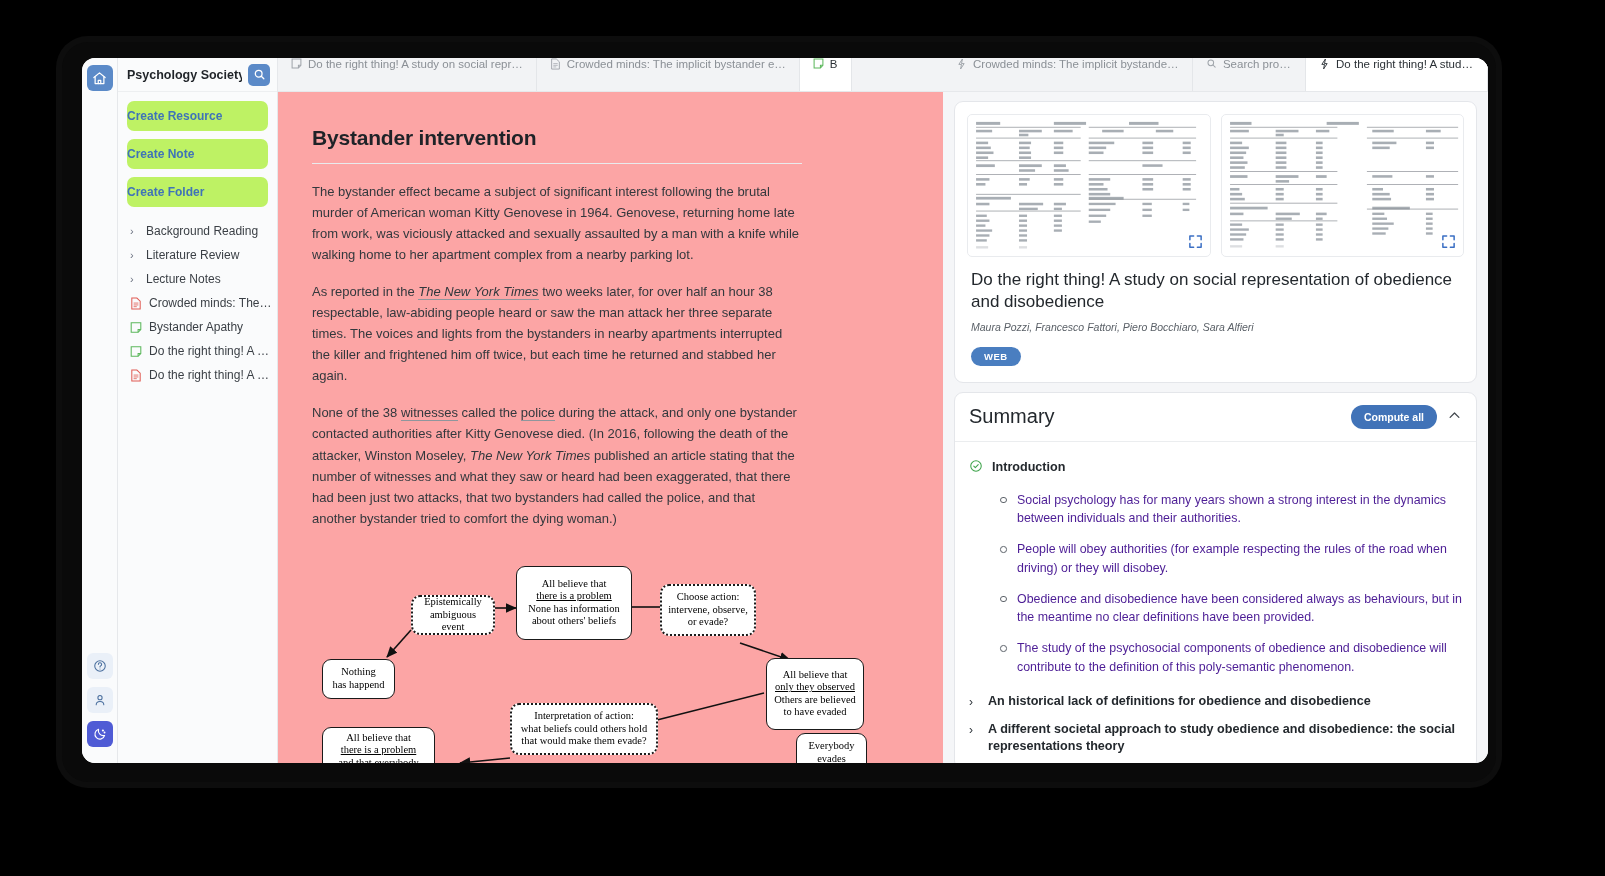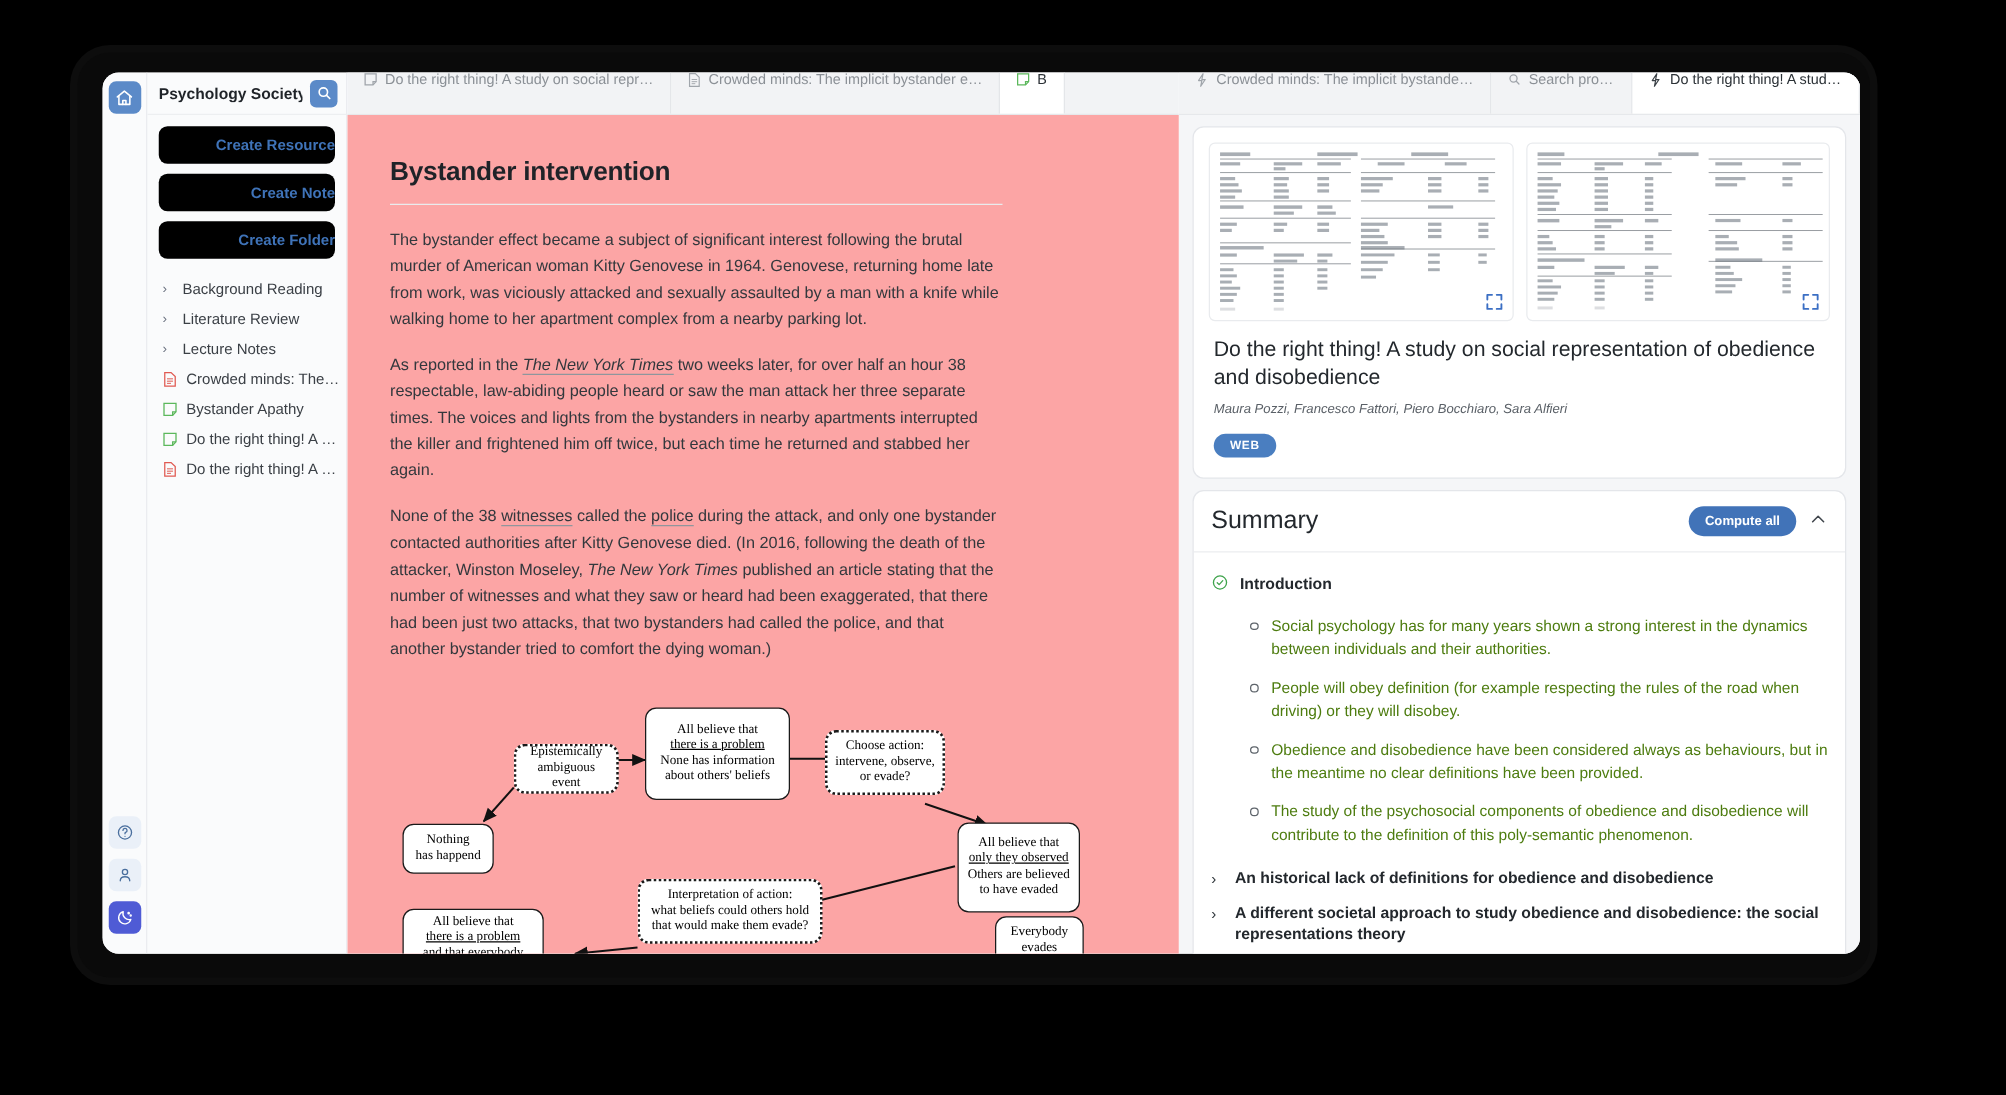--- a/index.html
+++ b/index.html
@@ -87,31 +87,31 @@
     background: #5b8ac8;
     border-radius: 5px;
     display: flex; align-items: center; justify-content: center;
     cursor: pointer;
     flex: 0 0 22px;
   }
   .side-actions { padding: 9px 9px 2px 9px; }
   .side-btn {
     display: block;
     width: 100%;
-    background: #000000;
+    background: #bef264;
     color: #3f73b8;
     border: none;
     border-radius: 7px;
     font-family: "Liberation Sans", sans-serif;
     font-size: 12px;
     font-weight: bold;
     padding: 8px 0;
     margin-bottom: 8px;
     cursor: pointer;
-    text-align: right;
+    text-align: left;
   }
   .tree { padding: 2px 0 0 0; }
   .tree-item {
     display: flex; align-items: center;
     gap: 7px;
     padding: 5px 8px 5px 12px;
     font-size: 12px;
     color: #3a3f45;
     cursor: pointer;
     white-space: nowrap;
@@ -311,21 +311,21 @@
     color: #23282d;
     line-height: 1.35;
   }
   .bullets { margin: 8px 0 10px 28px; padding: 0; list-style: none; }
   .bullets li {
     position: relative;
     padding-left: 20px;
     margin-bottom: 13px;
     font-size: 12.4px;
     line-height: 1.47;
-    color: #4d7c0f;
+    color: #4c1d95;
   }
   .bullets li:before {
     content: "";
     position: absolute;
     left: 3px; top: 6px;
     width: 4.5px; height: 4.5px;
     border: 1px solid #5e646b;
     border-radius: 50%;
   }
   .chev-r { color: #2f353b; font-size: 12px; line-height: 1.5; flex: 0 0 10px; }
@@ -820,21 +820,21 @@
                 <svg width="14" height="14" viewBox="0 0 24 24" fill="none" stroke="#3ea34b" stroke-width="1.8" stroke-linecap="round" stroke-linejoin="round">
                   <circle cx="12" cy="12" r="9"></circle>
                     <path d="M8.2 12.3l2.6 2.6 5-5.4"></path>
                 </svg>
               </span>
               <span class="ttl">Introduction</span>
             </div>
 
             <ul class="bullets">
               <li>Social psychology has for many years shown a strong interest in the dynamics between individuals and their authorities.</li>
-              <li>People will obey definition (for example respecting the rules of the road when driving) or they will disobey.</li>
+              <li>People will obey authorities (for example respecting the rules of the road when driving) or they will disobey.</li>
               <li>Obedience and disobedience have been considered always as behaviours, but in the meantime no clear definitions have been provided.</li>
               <li>The study of the psychosocial components of obedience and disobedience will contribute to the definition of this poly-semantic phenomenon.</li>
             </ul>
 
             <div class="sec-row">
               <span class="chev-r">›</span>
               <span class="ttl">An historical lack of definitions for obedience and disobedience</span>
             </div>
 
             <div class="sec-row">

